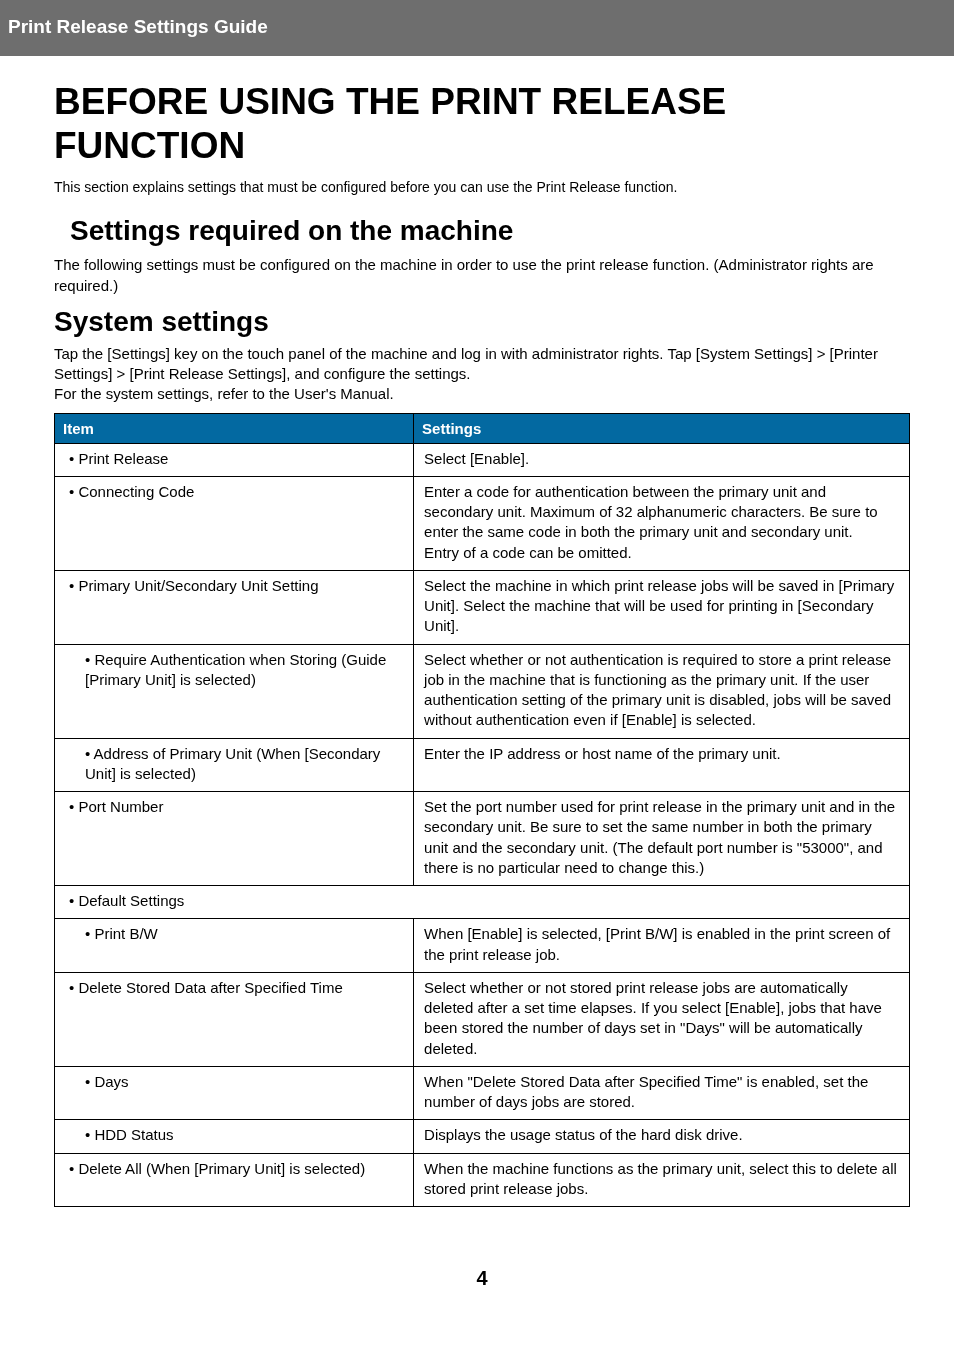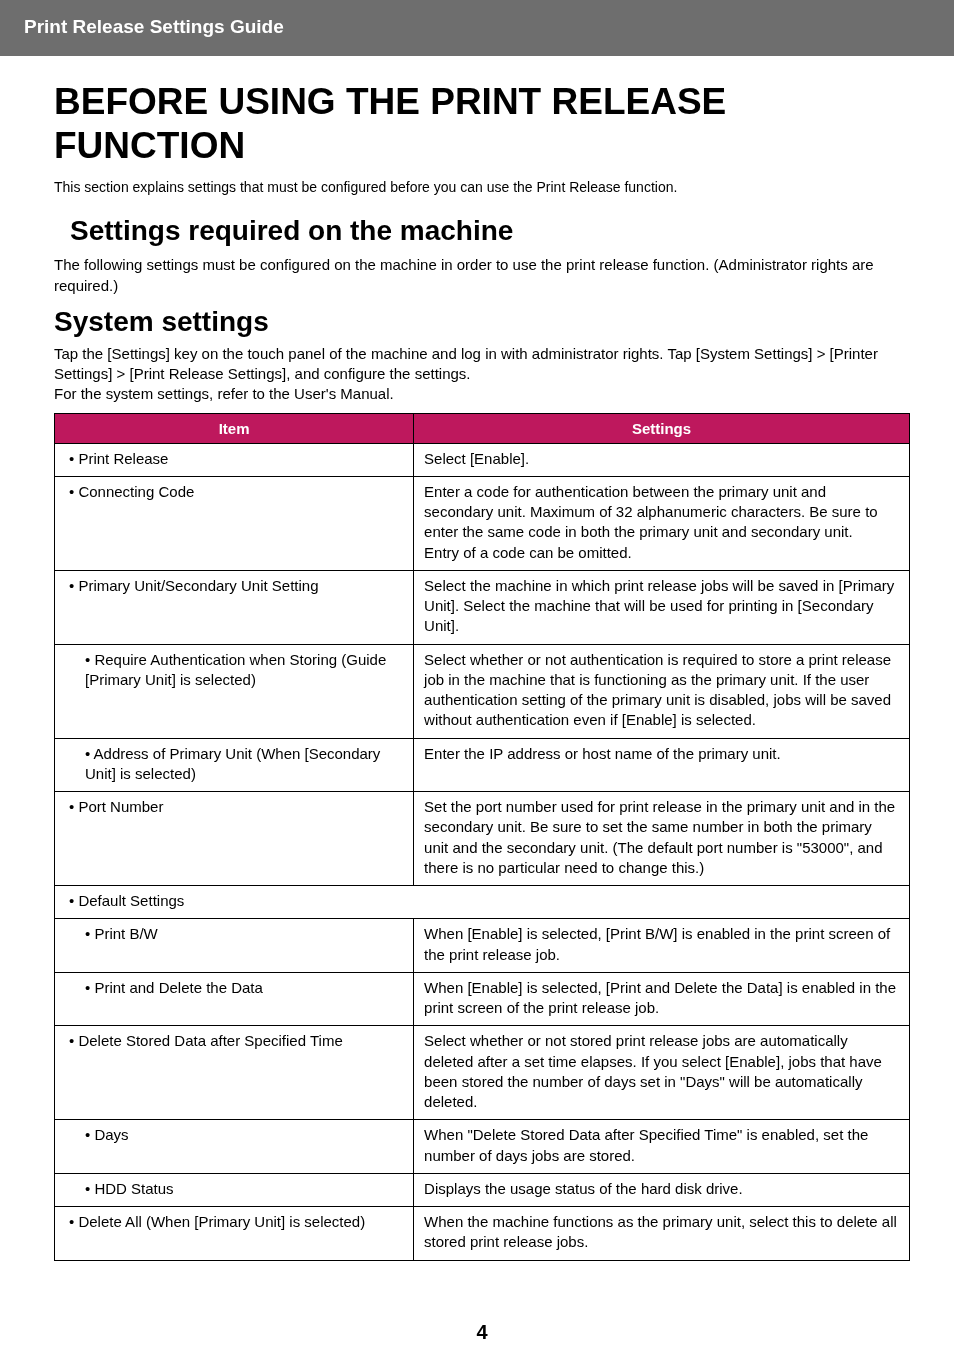--- a/index.html
+++ b/index.html
@@ -6,21 +6,21 @@
   body {
     margin: 0;
     font-family: Arial, Helvetica, sans-serif;
     background: #fff;
     color: #000;
     width: 954px;
   }
   .header-bar {
     background: #6e6e6e;
     color: #fff;
-    padding: 16px 24px 18px 24px;
+    padding: 16px 24px 18px 8px;
     font-size: 19px;
     font-weight: bold;
   }
   .content {
     padding: 24px 44px 0 54px;
   }
   h1 {
     font-size: 37px;
     font-weight: bold;
     margin: 0 0 12px 0;
@@ -44,27 +44,27 @@
     font-size: 28px;
     font-weight: bold;
     margin: 10px 0 6px 0;
   }
   table {
     width: 100%;
     border-collapse: collapse;
     margin-top: 8px;
   }
   th {
-    background: #be185d;
+    background: #0369a1;
     color: #fff;
     font-weight: bold;
     font-size: 15px;
     padding: 6px 8px;
     border: 1px solid #000;
-    text-align: center;
+    text-align: left;
   }
   td {
     border: 1px solid #000;
     font-size: 15px;
     padding: 5px 10px 7px 10px;
     vertical-align: top;
     line-height: 1.35;
   }
   td.item-col { width: 42%; }
   td.settings-col { width: 58%; }
@@ -129,24 +129,20 @@
           <td class="settings-col" style="white-space: pre-line;">Set the port number used for print release in the primary unit and in the secondary unit. Be sure to set the same number in both the primary unit and the secondary unit. (The default port number is "53000", and there is no particular need to change this.)</td>
         </tr>
         <tr>
           <td class="item-col indent-0" colspan="2"><span class="bullet">Default Settings</span></td>
         </tr>
         <tr>
           <td class="item-col indent-1"><span class="bullet">Print B/W</span></td>
           <td class="settings-col" style="white-space: pre-line;">When [Enable] is selected, [Print B/W] is enabled in the print screen of the print release job.</td>
         </tr>
         <tr>
-          <td class="item-col indent-1"><span class="bullet">Print and Delete the Data</span></td>
-          <td class="settings-col" style="white-space: pre-line;">When [Enable] is selected, [Print and Delete the Data] is enabled in the print screen of the print release job.</td>
-        </tr>
-        <tr>
           <td class="item-col indent-0"><span class="bullet">Delete Stored Data after Specified Time</span></td>
           <td class="settings-col" style="white-space: pre-line;">Select whether or not stored print release jobs are automatically deleted after a set time elapses. If you select [Enable], jobs that have been stored the number of days set in "Days" will be automatically deleted.</td>
         </tr>
         <tr>
           <td class="item-col indent-1"><span class="bullet">Days</span></td>
           <td class="settings-col" style="white-space: pre-line;">When "Delete Stored Data after Specified Time" is enabled, set the number of days jobs are stored.</td>
         </tr>
         <tr>
           <td class="item-col indent-1"><span class="bullet">HDD Status</span></td>
           <td class="settings-col" style="white-space: pre-line;">Displays the usage status of the hard disk drive.</td>

